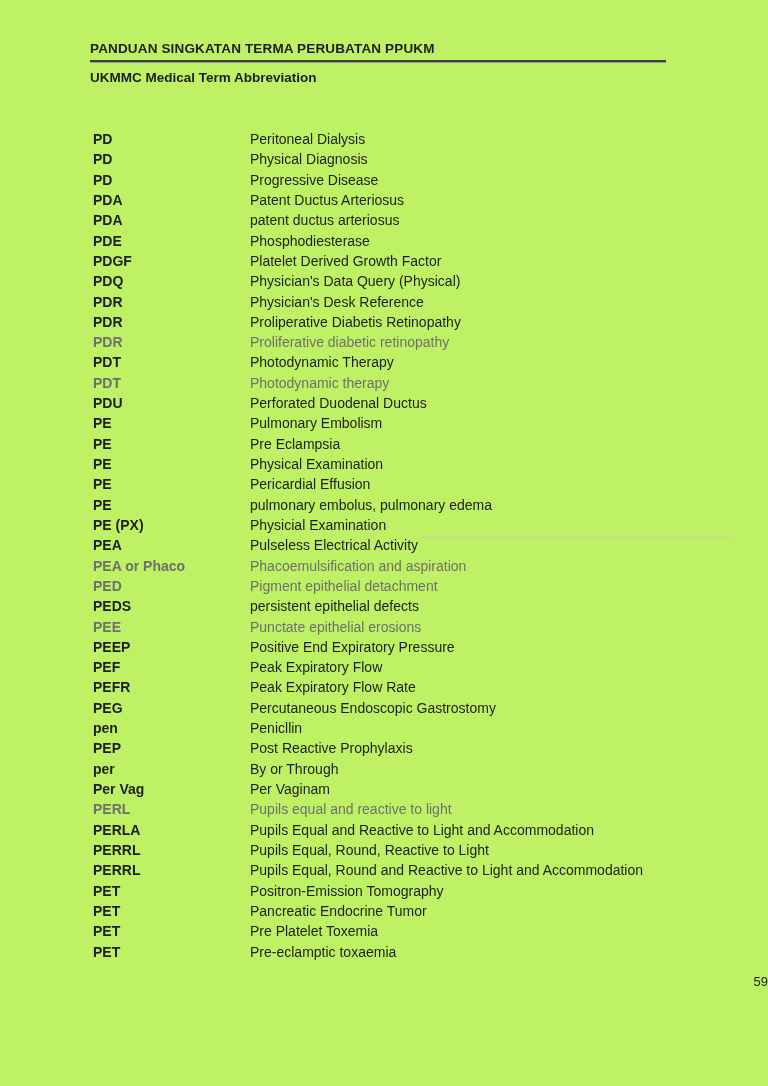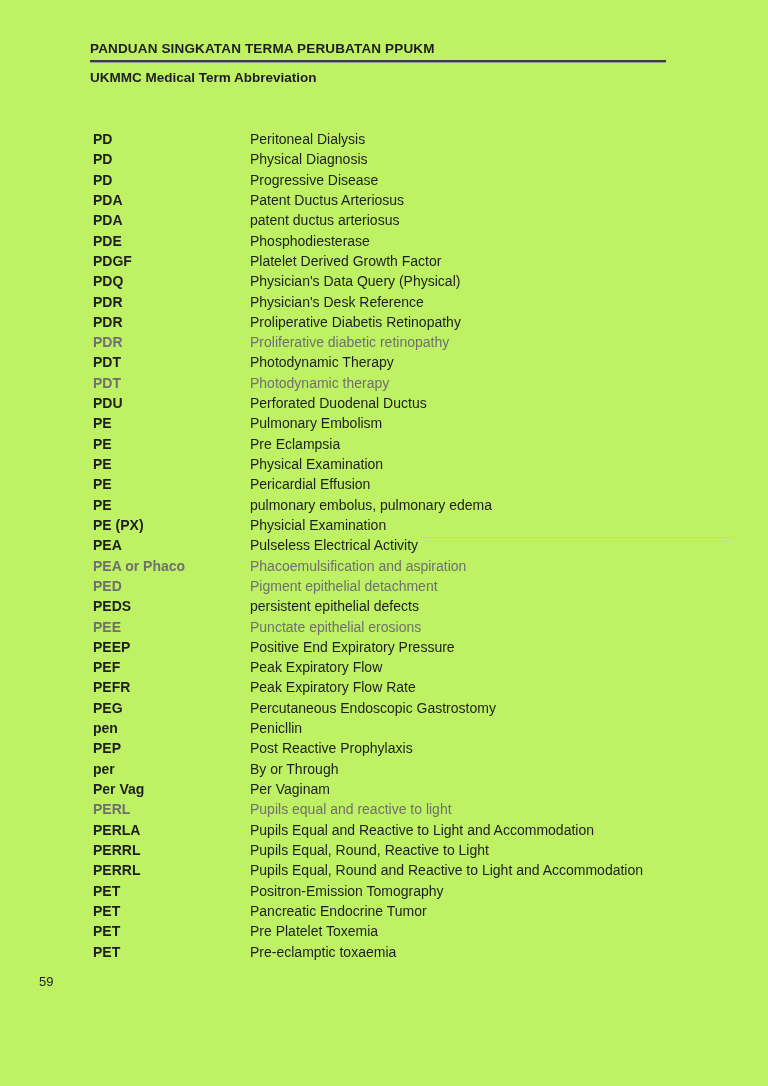--- a/index.html
+++ b/index.html
@@ -59,24 +59,23 @@
     width: 312px;
     height: 1px;
     background: #c9c9c9;
     opacity: 0.85;
   }
   footer {
     position: absolute;
     left: 0;
     right: 0;
     top: 974px;
-    text-align: left;
+    text-align: right;
     font-size: 13px;
     color: var(--text, #1e1e1e);
-    margin-left: 39px;
   }
 </style>
 </head>
 <body>
 
 <div class="page">
 
   <header>
     <h1 class="doc-title">PANDUAN SINGKATAN TERMA PERUBATAN PPUKM</h1>
     <div class="header-rule"></div>

